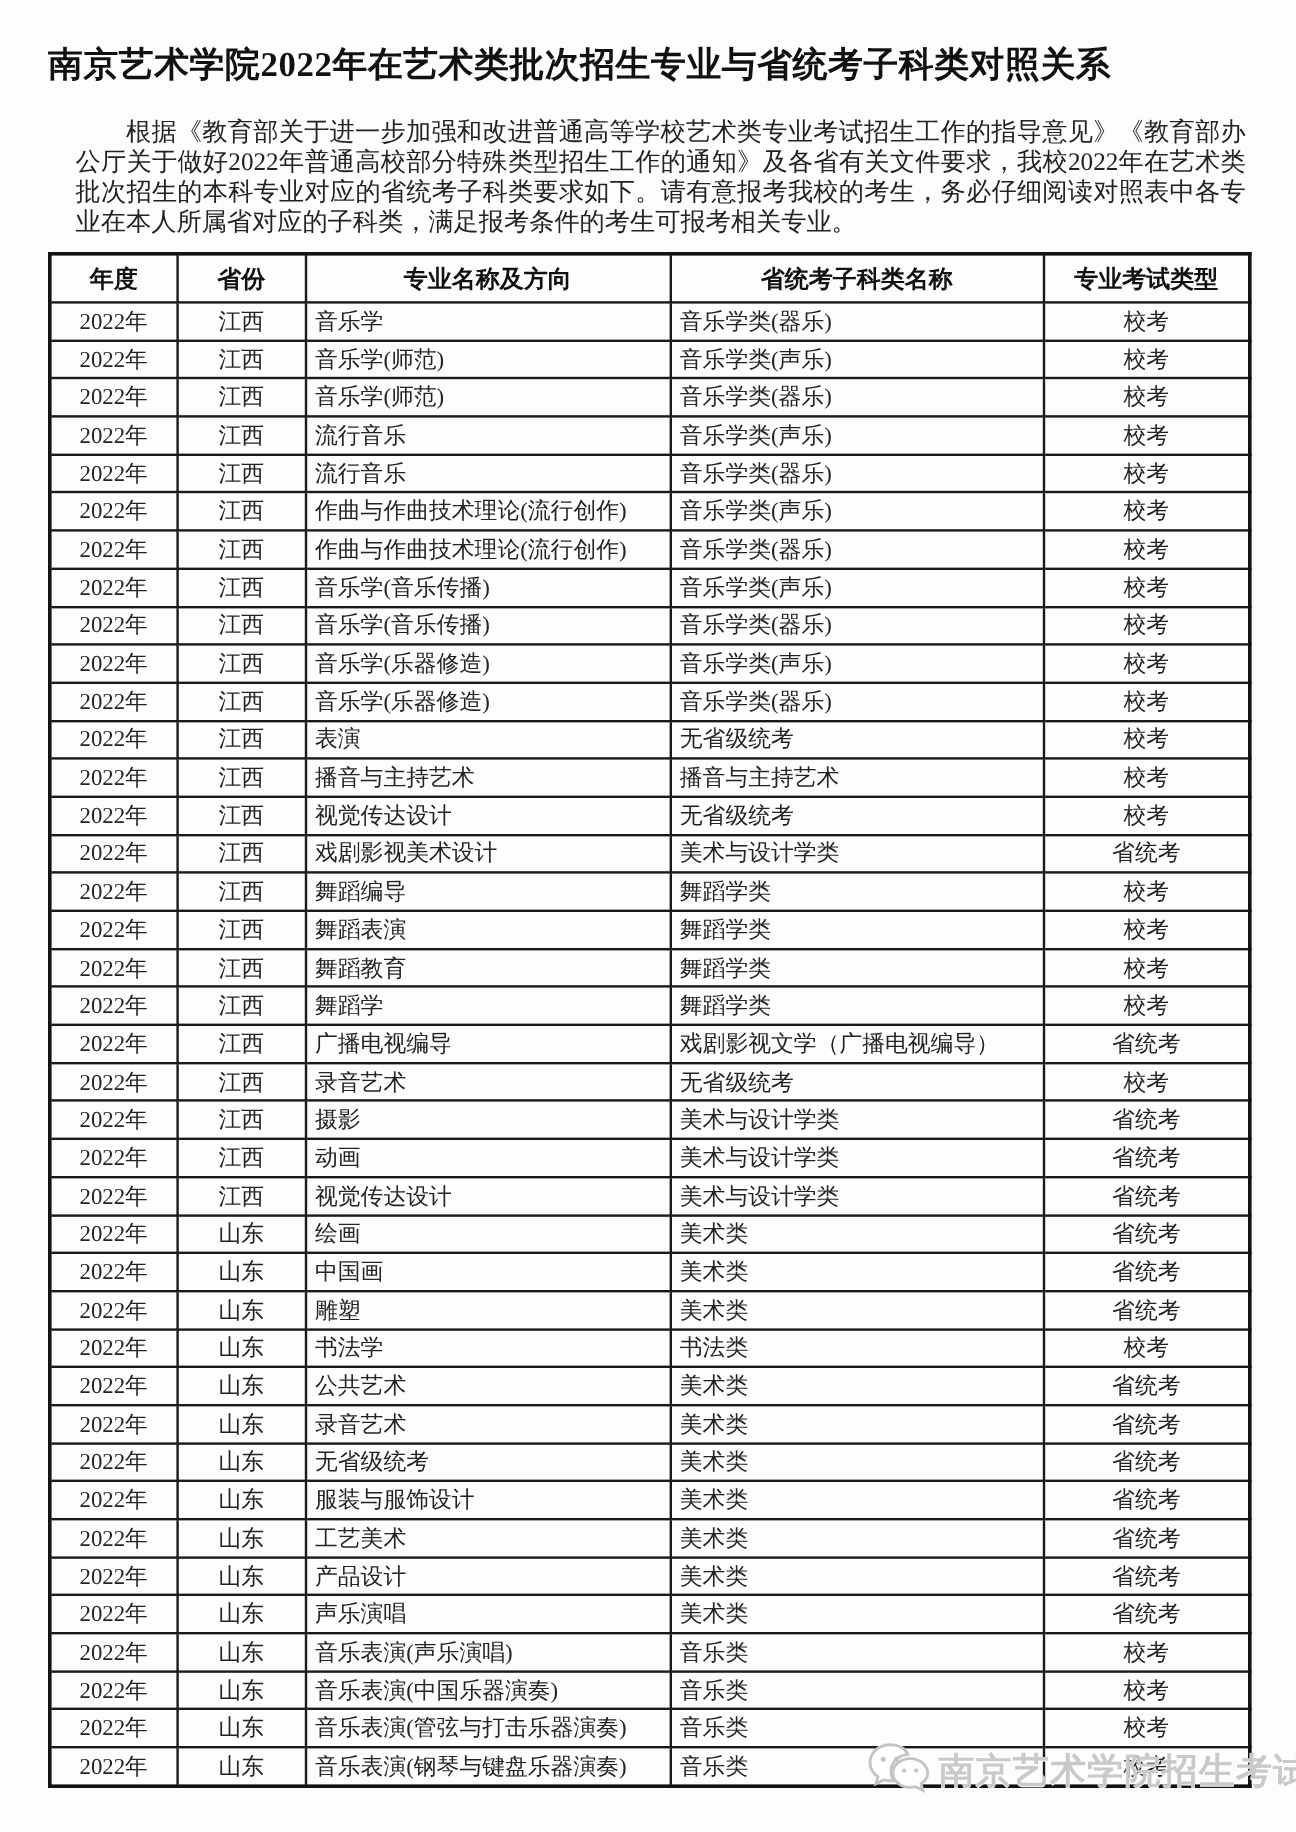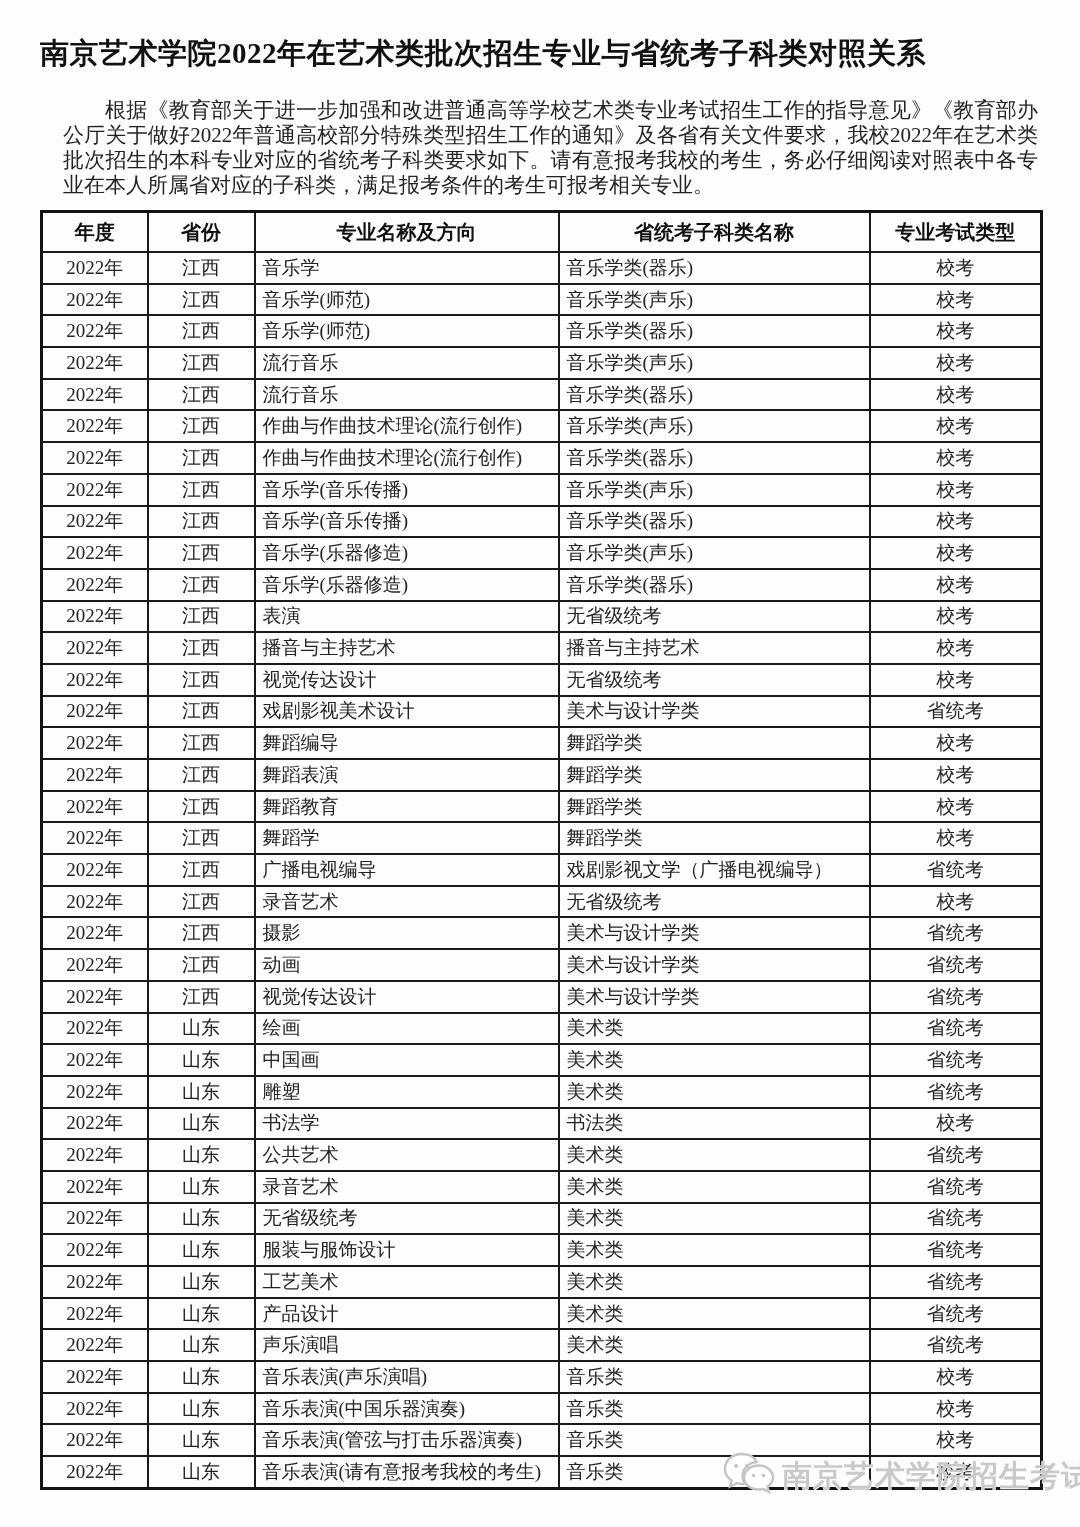--- a/index.html
+++ b/index.html
@@ -362,21 +362,21 @@
         <tr>
           <td class="c0">2022年</td>
           <td class="c1">山东</td>
           <td class="c2">音乐表演(管弦与打击乐器演奏)</td>
           <td class="c3">音乐类</td>
           <td class="c4">校考</td>
         </tr>
         <tr>
           <td class="c0">2022年</td>
           <td class="c1">山东</td>
-          <td class="c2">音乐表演(请有意报考我校的考生)</td>
+          <td class="c2">音乐表演(钢琴与键盘乐器演奏)</td>
           <td class="c3">音乐类</td>
           <td class="c4">校考</td>
         </tr>
       </tbody>
   </table>
 
   <div class="watermark">
     <svg width="54" height="56" viewBox="0 0 54 56">
       <g stroke="#c4c4c4" stroke-width="2.4" fill="#ffffff">
         <path d="M20 6 C10 6 3 12.5 3 21 c0 4.8 2.6 8.8 6.7 11.5 L8 38.5 l6.5-3.3 c1.8 .5 3.6 .8 5.5 .8 1 0 2 -.1 3 -.2 C21.6 34 20.5 31 20.5 27.8 c0-7.2 6-13 14-13.8 C32.6 9 26.8 6 20 6 Z"></path>

